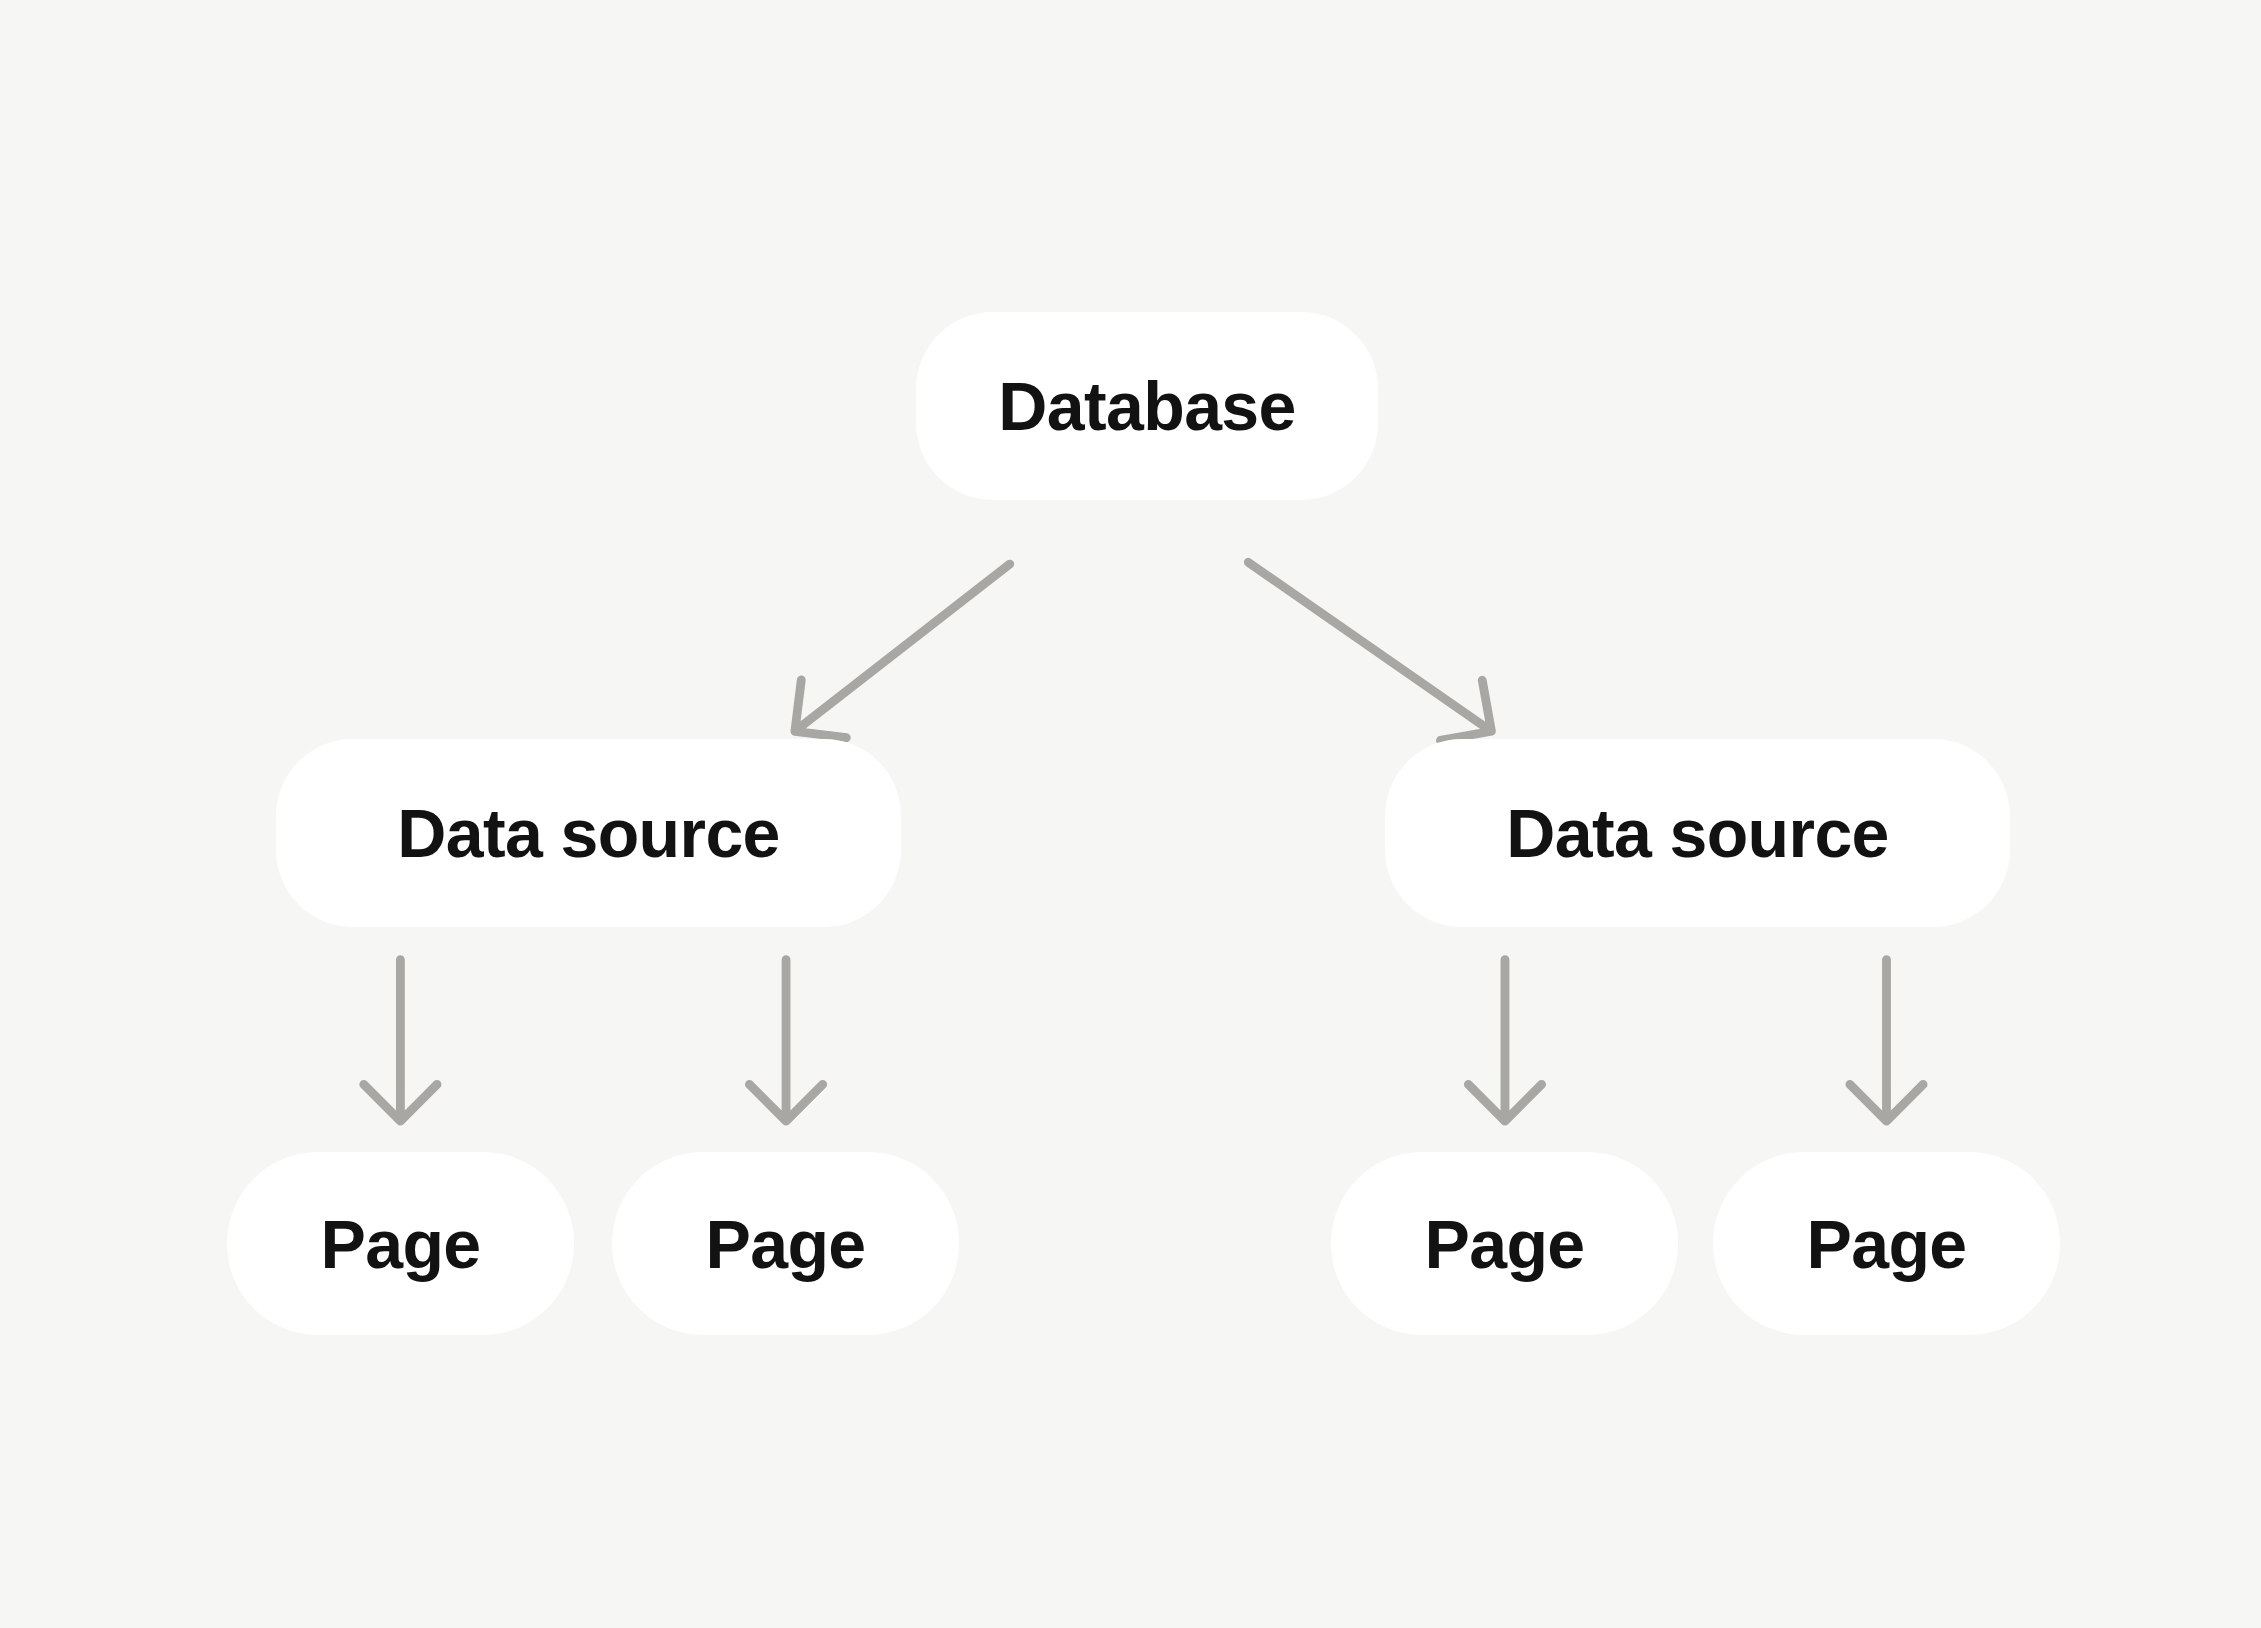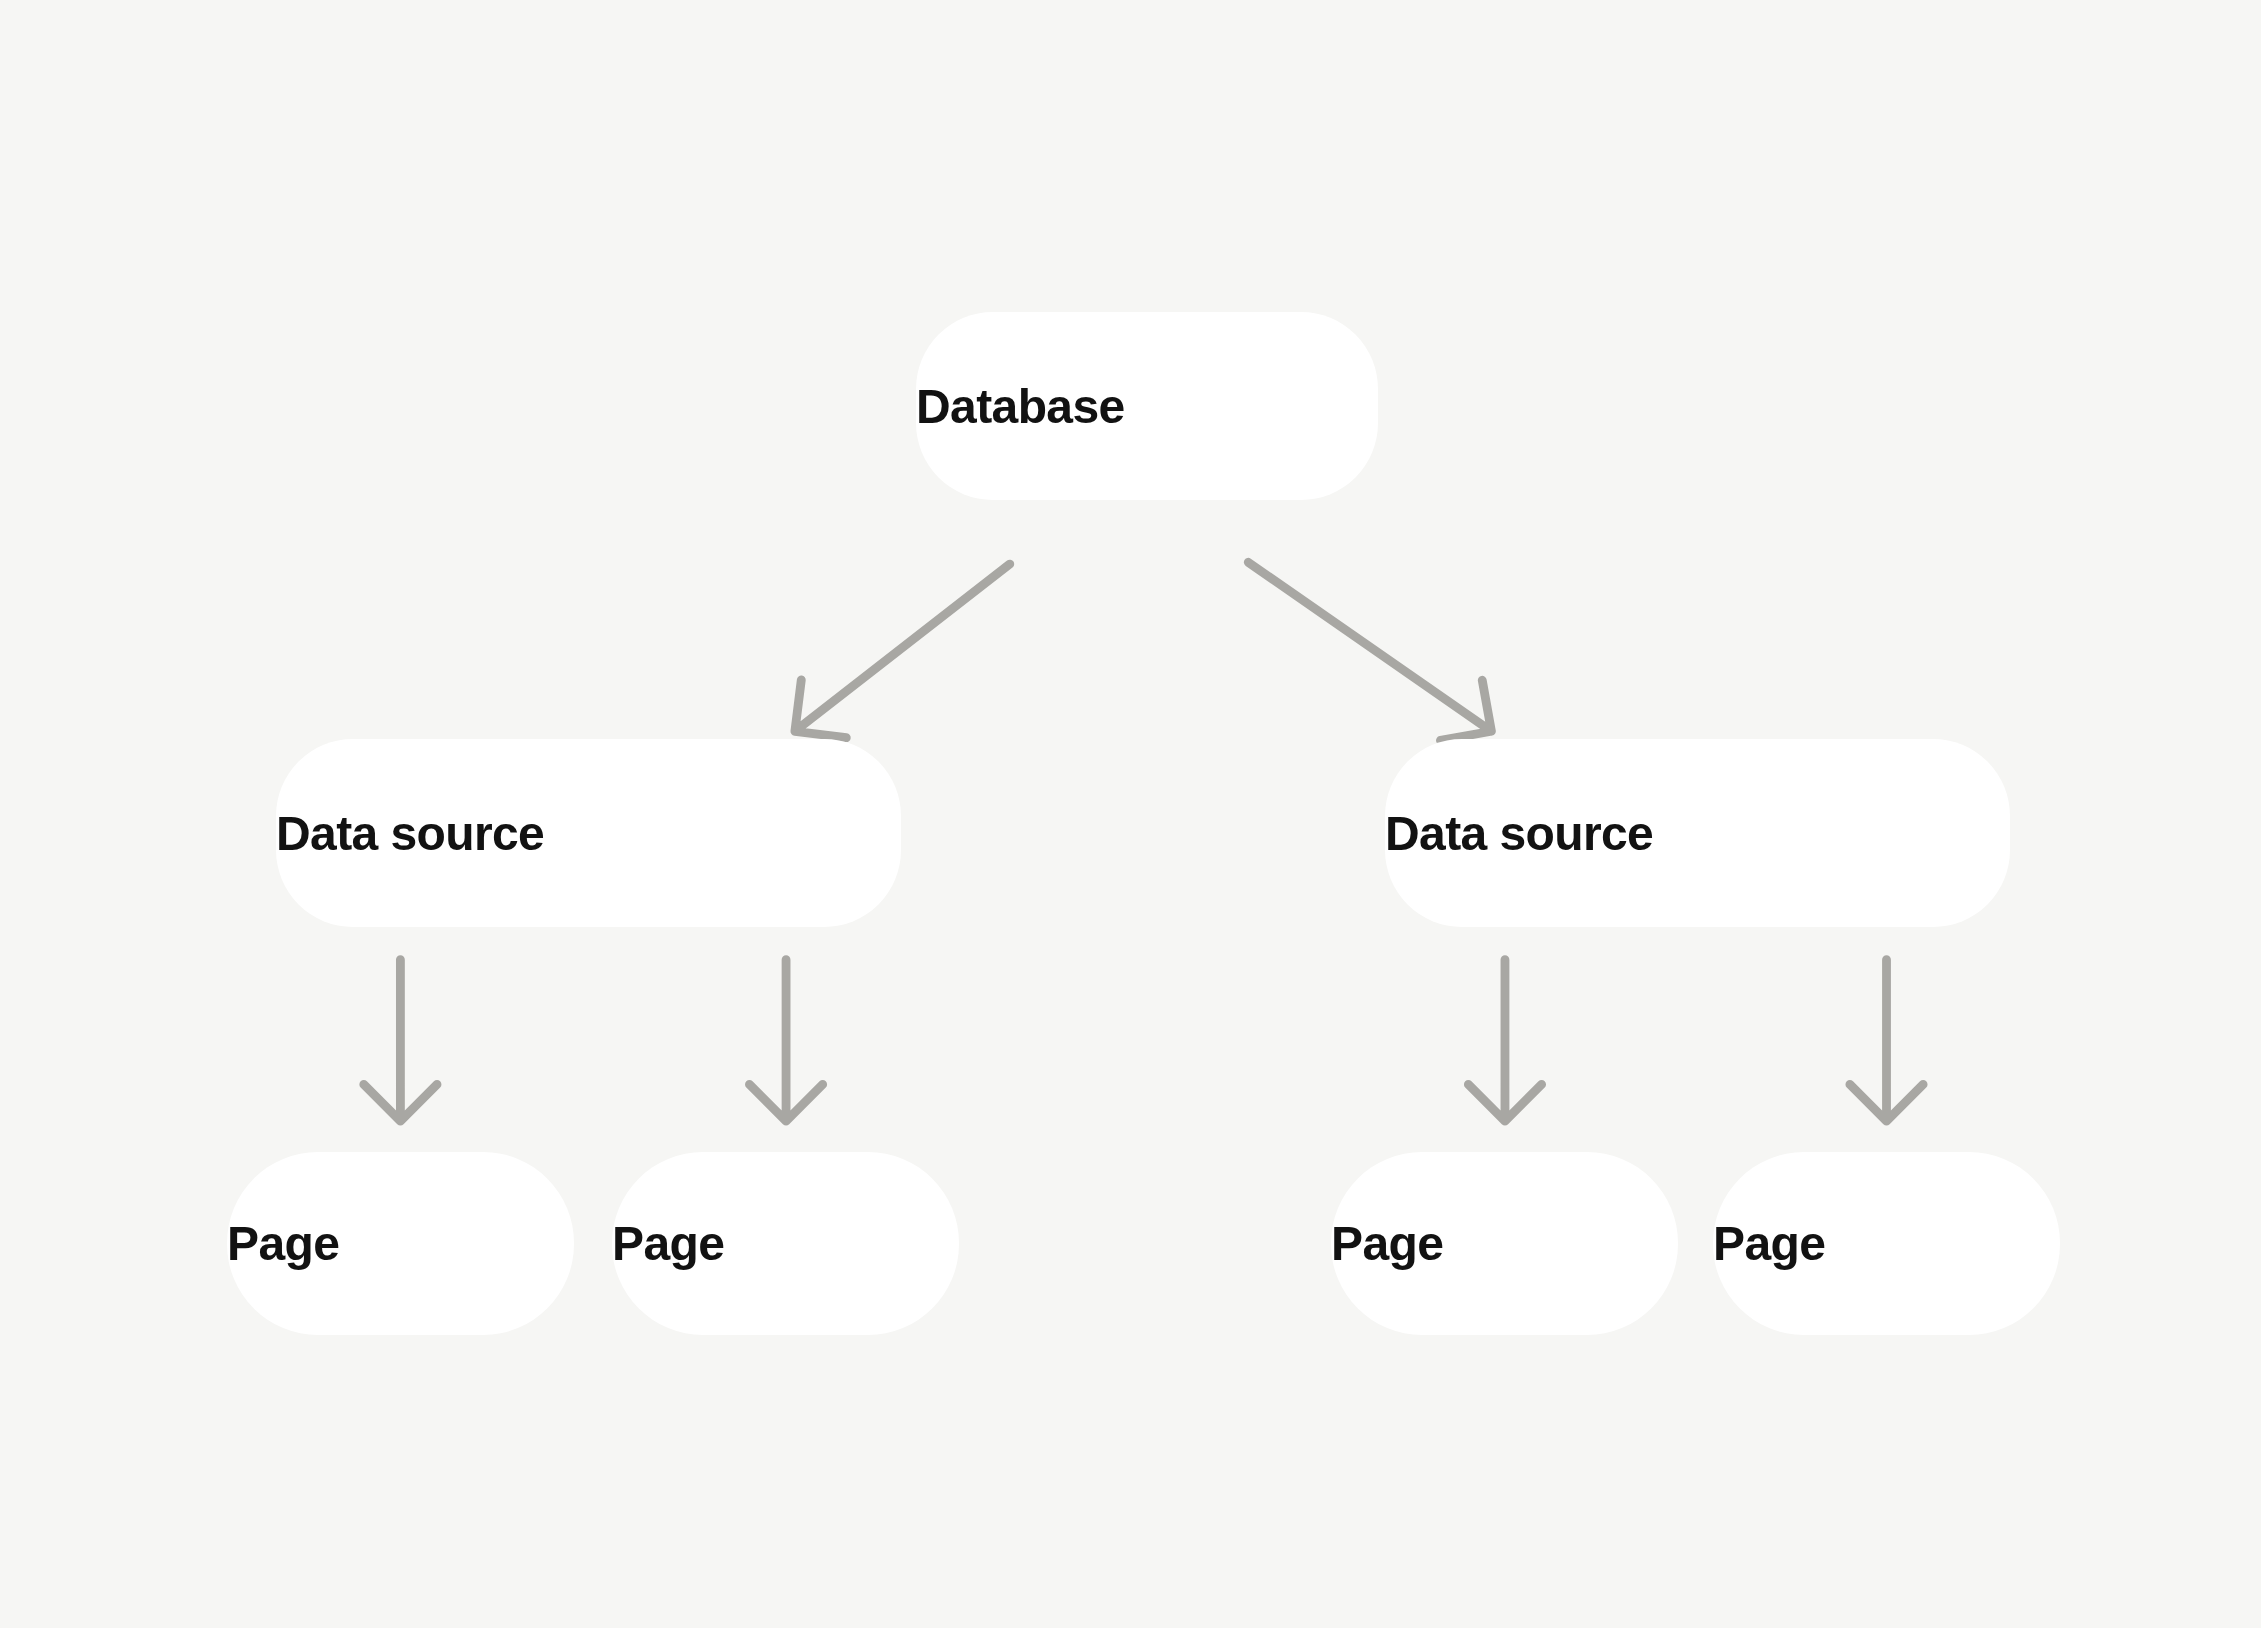--- a/index.html
+++ b/index.html
@@ -25,23 +25,24 @@
     left: 0;
     top: 0;
     width: 100%;
     height: 100%;
   }
   .node {
     position: absolute;
     background: #ffffff;
     display: flex;
     align-items: center;
+    justify-content: center;
     color: #121212;
     font-weight: 700;
-    font-size: 48px;
+    font-size: 68px;
     letter-spacing: -0.6px;
     white-space: nowrap;
   }
 </style>
 </head>
 <body style="background: rgb(246, 246, 244);">
 
 <div class="canvas" style="background: rgb(246, 246, 244);">
 
   <svg class="edges-layer" width="2261" height="1628" viewBox="0 0 3840 2765" xmlns="http://www.w3.org/2000/svg" id="edges-svg">

